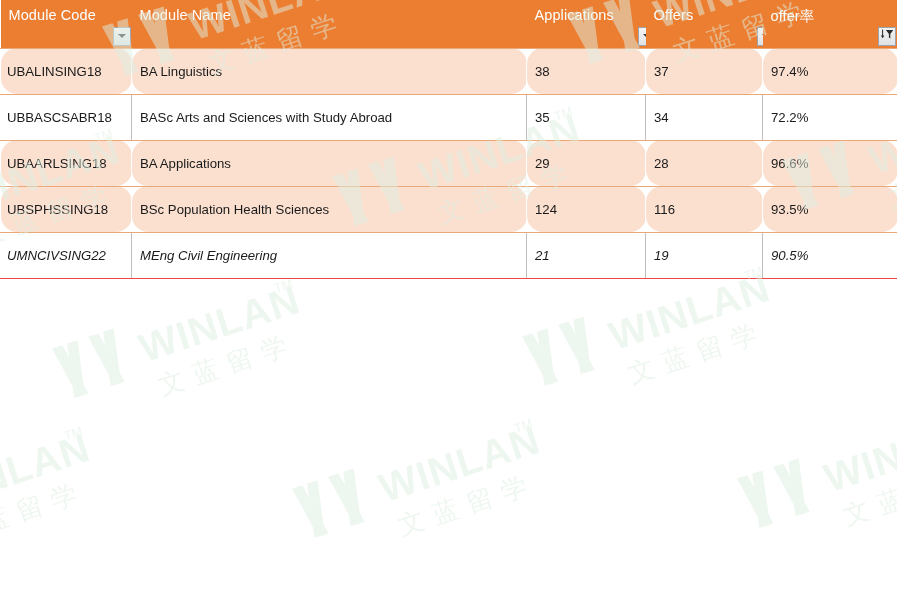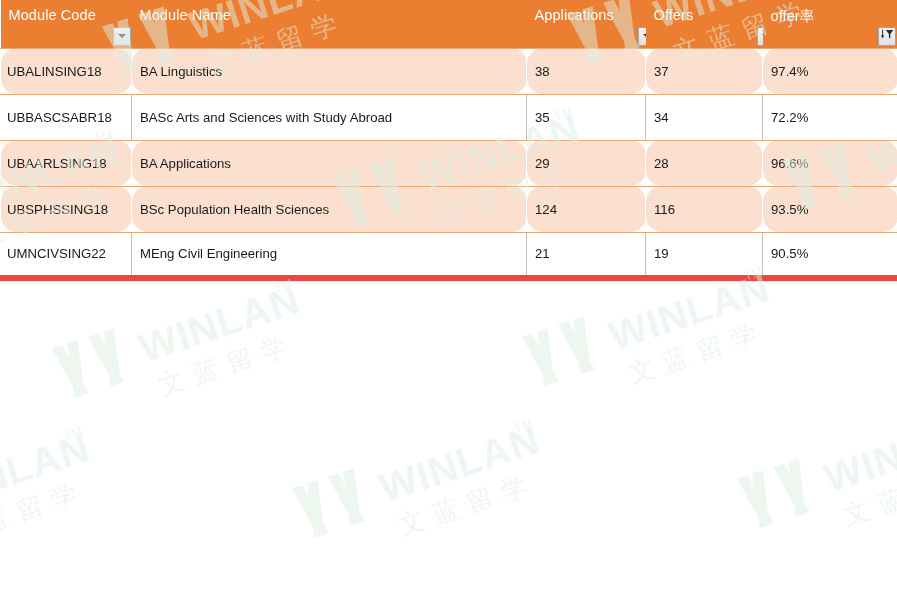--- a/index.html
+++ b/index.html
@@ -125,21 +125,21 @@
     border-right: 1px solid transparent;
   }
   tbody tr.band-white td {
     background: #ffffff;
     border-left: 1px solid #BFBFBF;
     border-right: 1px solid #BFBFBF;
   }
   tbody tr.band-white td:first-child { border-left-color: transparent; margin-left: 48px; }
   tbody tr.band-white td:last-child  { border-right-color: transparent; }
 
-  tbody tr:last-child td { border-bottom: 6px solid #ef4444; }
+  tbody tr:last-child td { border-bottom: 1px solid #ef4444; font-style: italic; }
 
   
   col.c-code   { width: 131px; }
   col.c-name   { width: 395px; }
   col.c-apps   { width: 119px; }
   col.c-offers { width: 117px; }
   col.c-rate   { width: 135px; }
 
   td.cell-code   { padding-left: 6px; }
   td.cell-name   { padding-left: 8px; }

